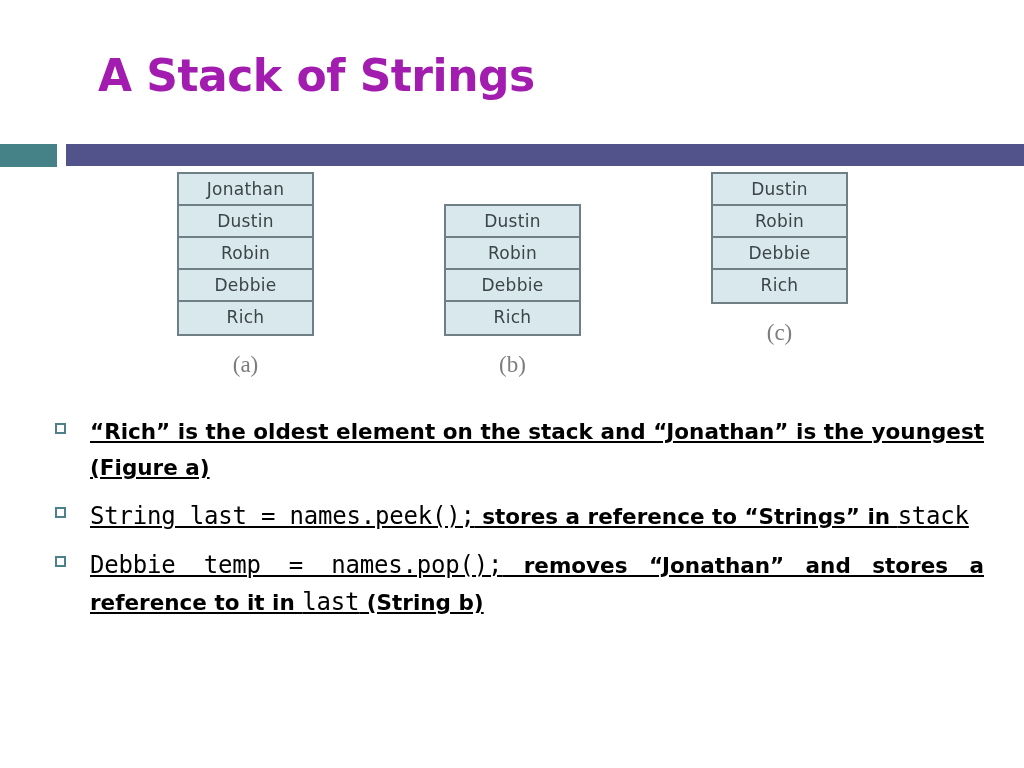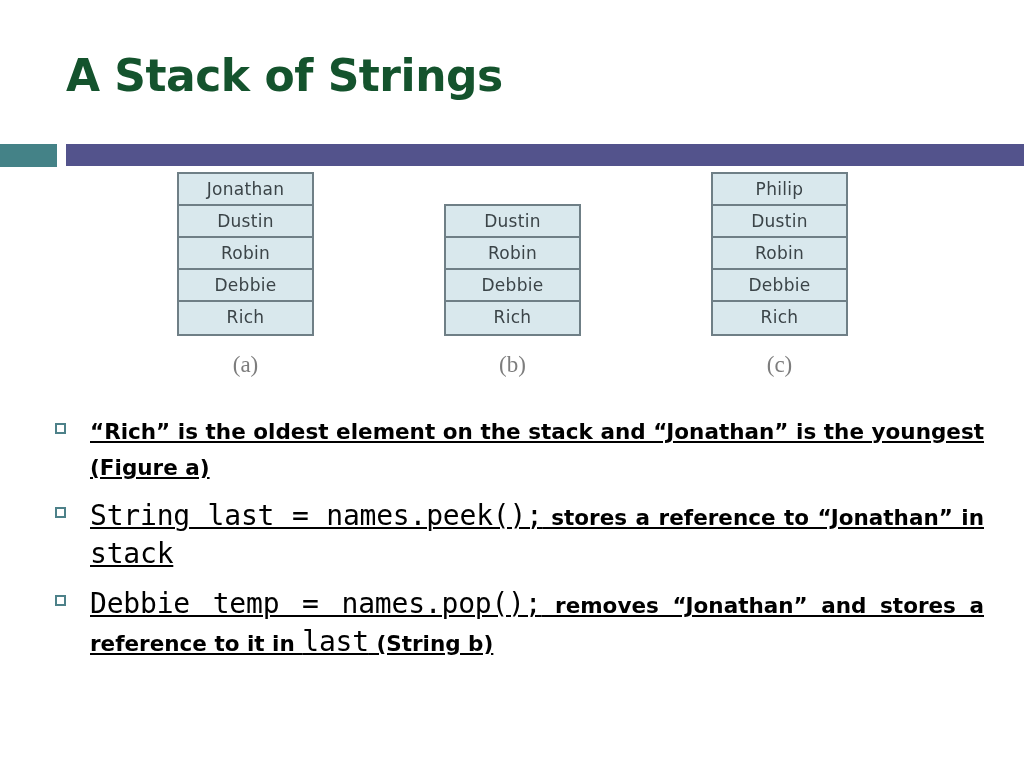--- a/index.html
+++ b/index.html
@@ -11,26 +11,26 @@
     width: 1024px;
     height: 768px;
     position: relative;
     overflow: hidden;
     font-family: "Liberation Sans", sans-serif;
   }
 
   
   .slide-title {
     position: absolute;
-    left: 66px;
+    left: 98px;
     top: 50px;
     font-family: "DejaVu Sans", sans-serif;
     font-size: 44px;
     font-weight: bold;
-    color: #14532d;
+    color: #a21caf;
     letter-spacing: -0.5px;
     white-space: nowrap;
   }
 
   
   .accent-row {
     position: absolute;
     left: 0;
     top: 144px;
     width: 1024px;
@@ -125,21 +125,21 @@
     font-size: 21.5px;
     font-weight: bold;
     color: #000000;
     line-height: 36px;
     text-align: justify;
     text-justify: inter-word;
   }
   .bullet-text .code {
     font-family: "DejaVu Sans Mono", monospace;
     font-weight: normal;
-    font-size: 28px;
+    font-size: 24px;
     letter-spacing: -0.2px;
   }
 </style>
 </head>
 <body>
 
 <div class="slide-title">A Stack of Strings</div>
 
 <div class="accent-row">
   <div class="accent-block"></div>
@@ -161,36 +161,35 @@
     <div class="stack-box">
         <div class="stack-cell">Dustin</div>
         <div class="stack-cell">Robin</div>
         <div class="stack-cell">Debbie</div>
         <div class="stack-cell">Rich</div>
       </div>
     <div class="stack-label">(b)</div>
   </div>
   <div class="stack-group c">
     <div class="stack-box">
-        <div class="stack-cell">Philip</div>
         <div class="stack-cell">Dustin</div>
         <div class="stack-cell">Robin</div>
         <div class="stack-cell">Debbie</div>
         <div class="stack-cell">Rich</div>
       </div>
     <div class="stack-label">(c)</div>
   </div>
 </div>
 
 <div class="bullets">
     <div class="bullet-row">
       <span class="bullet-marker"></span>
       <div class="bullet-text"><span>“Rich” is the oldest element on the stack and “Jonathan” is the youngest (Figure a)</span></div>
     </div>
     <div class="bullet-row">
       <span class="bullet-marker"></span>
-      <div class="bullet-text"><span class="code">String last = names.peek();</span><span> stores a reference to “Jonathan” in </span><span class="code">stack</span></div>
+      <div class="bullet-text"><span class="code">String last = names.peek();</span><span> stores a reference to “Strings” in </span><span class="code">stack</span></div>
     </div>
     <div class="bullet-row">
       <span class="bullet-marker"></span>
       <div class="bullet-text"><span class="code">Debbie temp = names.pop();</span><span> removes “Jonathan” and stores a reference to it in </span><span class="code">last</span><span> (String b)</span></div>
     </div>
   </div>
 
 </body></html>

